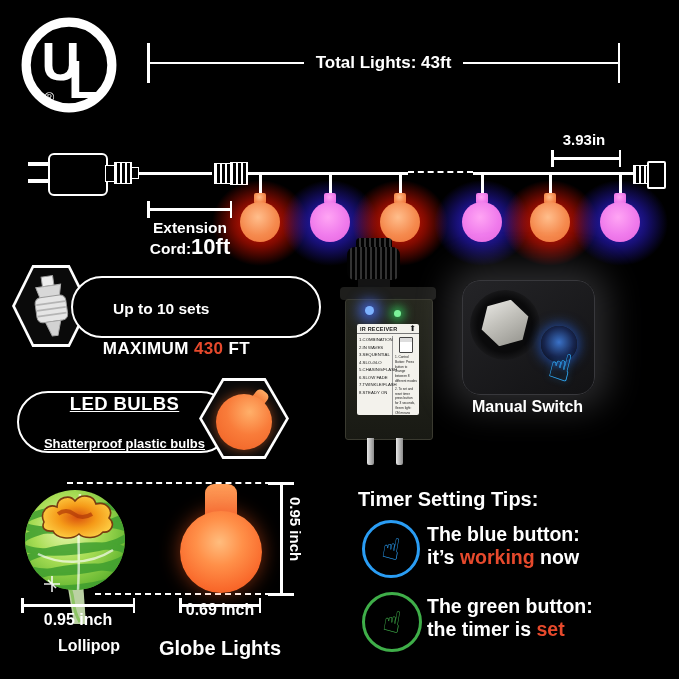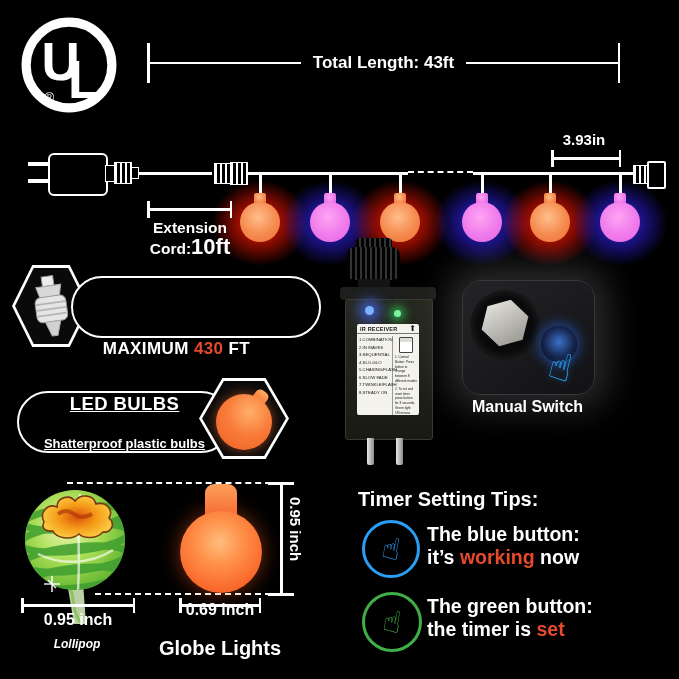--- a/index.html
+++ b/index.html
@@ -79,21 +79,21 @@
   <svg class="abs" style="left:18px;top:14px;" width="102" height="102" viewBox="0 0 100 100">
     <circle cx="50" cy="50" r="42" fill="#000" stroke="#fff" stroke-width="9"></circle>
     <text x="23" y="65" font-family="Liberation Sans, sans-serif" font-size="52" font-weight="bold" fill="#fff">U</text>
     <text x="49" y="82" font-family="Liberation Sans, sans-serif" font-size="52" font-weight="bold" fill="#fff">L</text>
     <text x="26" y="86" font-family="Liberation Sans, sans-serif" font-size="13" fill="#fff">®</text>
   </svg>
 
   <div class="dim" style="left:147px;top:43px;width:473px;height:40px;">
     <div class="tick"></div>
     <div class="seg"></div>
-    <div class="lbl">Total Length: 43ft</div>
+    <div class="lbl">Total Lights: 43ft</div>
     <div class="seg"></div>
     <div class="tick"></div>
   </div>
 
 
   <div class="ctext" style="left:548px;top:131px;width:72px;font-size:15px;">3.93in</div>
   <div class="dim" style="left:551px;top:150px;width:70px;height:17px;">
     <div class="tick"></div>
     <div class="seg"></div>
     <div class="tick"></div>
@@ -176,20 +176,21 @@
           <rect x="14" y="23" width="32" height="26" rx="6" fill="#e5e5e5" stroke="#9a9a9a"></rect>
           <line x1="15" y1="30" x2="45" y2="30" stroke="#b5b5b5" stroke-width="2"></line>
           <line x1="15" y1="36" x2="45" y2="36" stroke="#b5b5b5" stroke-width="2"></line>
           <line x1="15" y1="42" x2="45" y2="42" stroke="#b5b5b5" stroke-width="2"></line>
           <polygon points="22,49 38,49 33,64 27,64" fill="#d2d2d2" stroke="#a5a5a5"></polygon>
         </g>
       </svg>
     </div>
   </div>
   <div class="pill" style="left:71px;top:276px;width:206px;height:58px;padding-left:40px;">
+    <div class="b" style="font-size:15.5px;margin-top:3px;">Up to 10 sets</div>
   </div>
   <div class="ctext" style="left:71px;top:339px;width:211px;font-size:17px;letter-spacing:.4px;">
     <span>MAXIMUM</span>
     <span class="accent">430</span>
     <span>FT</span>
   </div>
 
   <div class="pill" style="left:17px;top:391px;width:211px;height:58px;text-align:center;text-decoration:underline;">
     <div class="b" style="font-size:18.5px;letter-spacing:.4px;">LED BULBS</div>
     <div class="b" style="font-size:13px;margin-top:21px;">Shatterproof plastic bulbs</div>
@@ -309,21 +310,21 @@
     <div class="seg"></div>
     <div class="tick"></div>
   </div>
   <div class="dim" style="left:179px;top:598px;width:82px;height:15px;">
     <div class="tick"></div>
     <div class="seg"></div>
     <div class="tick"></div>
   </div>
   <div class="ctext" style="left:21px;top:611px;width:114px;font-size:16px;">0.95 inch</div>
   <div class="ctext" style="left:165px;top:601px;width:110px;font-size:16px;">0.69 inch</div>
-  <div class="ctext" style="left:17px;top:637px;width:120px;font-size:12px;font-style:italic;">Lollipop</div>
+  <div class="ctext" style="left:29px;top:637px;width:120px;font-size:16px;">Lollipop</div>
   <div class="ctext" style="left:150px;top:637px;width:140px;font-size:20px;">Globe Lights</div>
 
   <div class="abs b" style="left:358px;top:488px;font-size:20px;">Timer Setting Tips:</div>
 
   <div class="tip-icon" style="left:362px;top:520px;width:52px;height:52px;border:3.5px solid #2a9df4;">
     <span class="hand" style="position:static;font-size:30px;color:#2a9df4;transform:rotate(10deg);">☝</span>
   </div>
   <div class="tip-text" style="left:427px;top:523px;">
     <div>The blue button:</div>
     <div><span>it’s </span><span class="accent">working</span><span> now</span></div>

